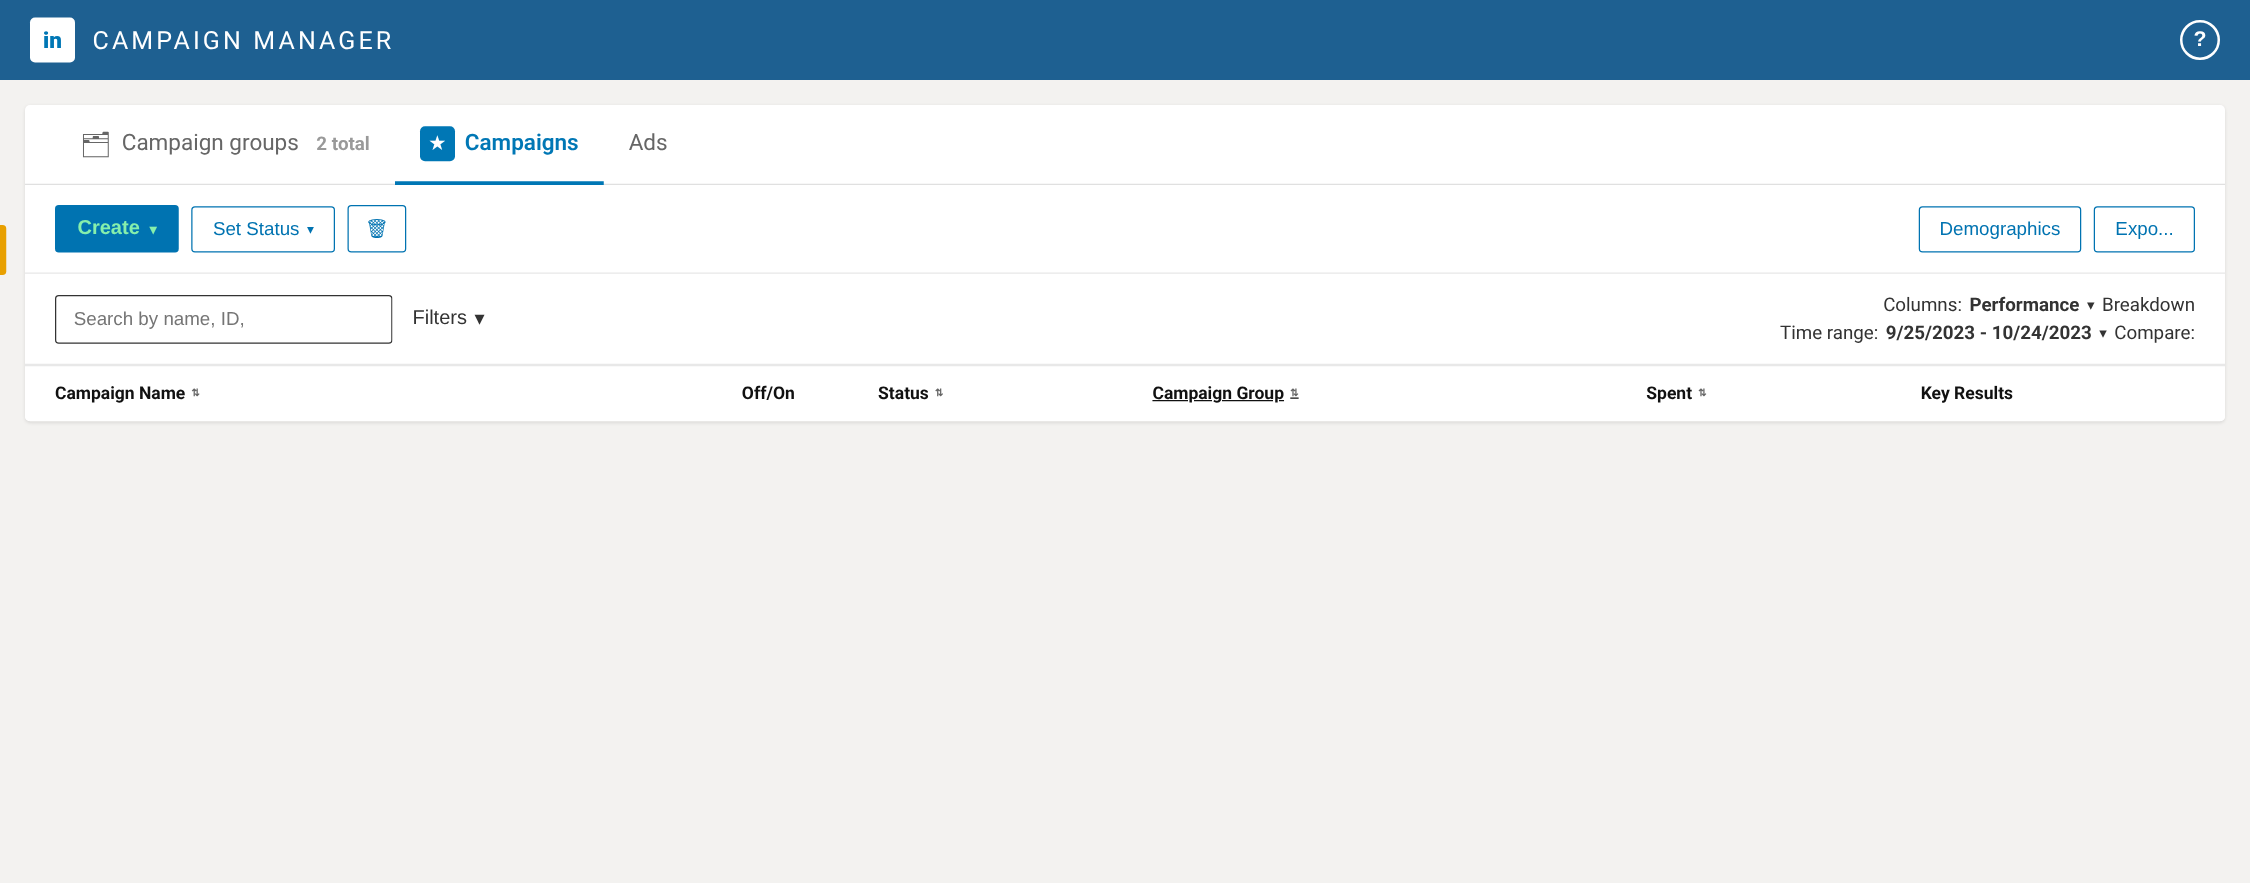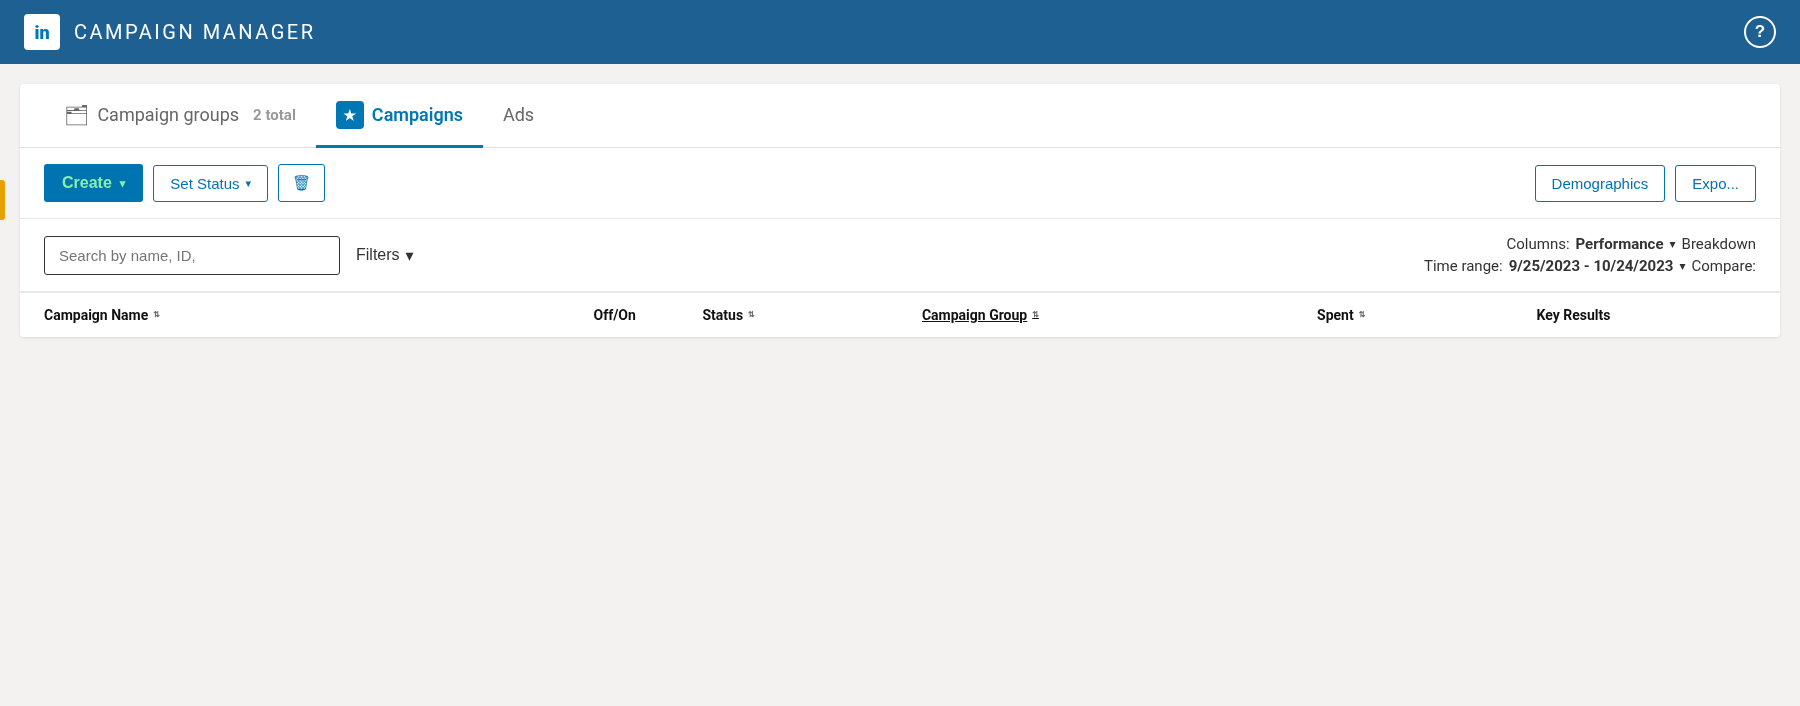--- a/index.html
+++ b/index.html
@@ -179,21 +179,21 @@
       align-items: center;
       padding: 16px 24px;
       border-bottom: 1px solid #e8e8e8;
       gap: 0;
     }
     .search-input {
       border: 1.5px solid #333;
       border-radius: 3px;
       padding: 10px 14px;
       font-size: 15px;
-      width: 296px;
+      width: 270px;
       color: #999;
       outline: none;
     }
     .filter-btn {
       background: white;
       border: none;
       color: #333;
       font-size: 16px;
       font-weight: 500;
       cursor: pointer;

